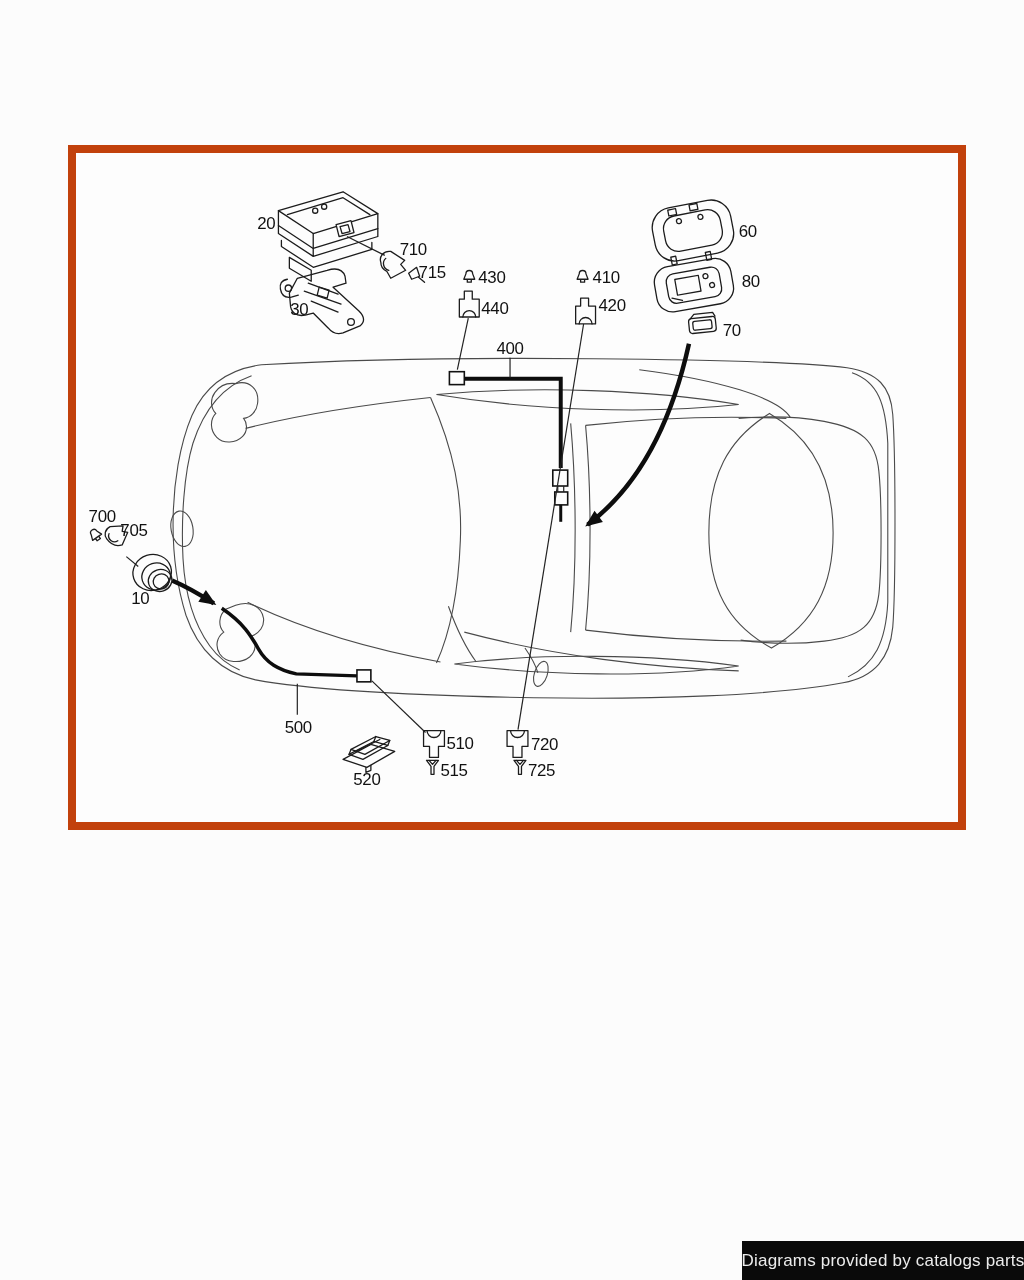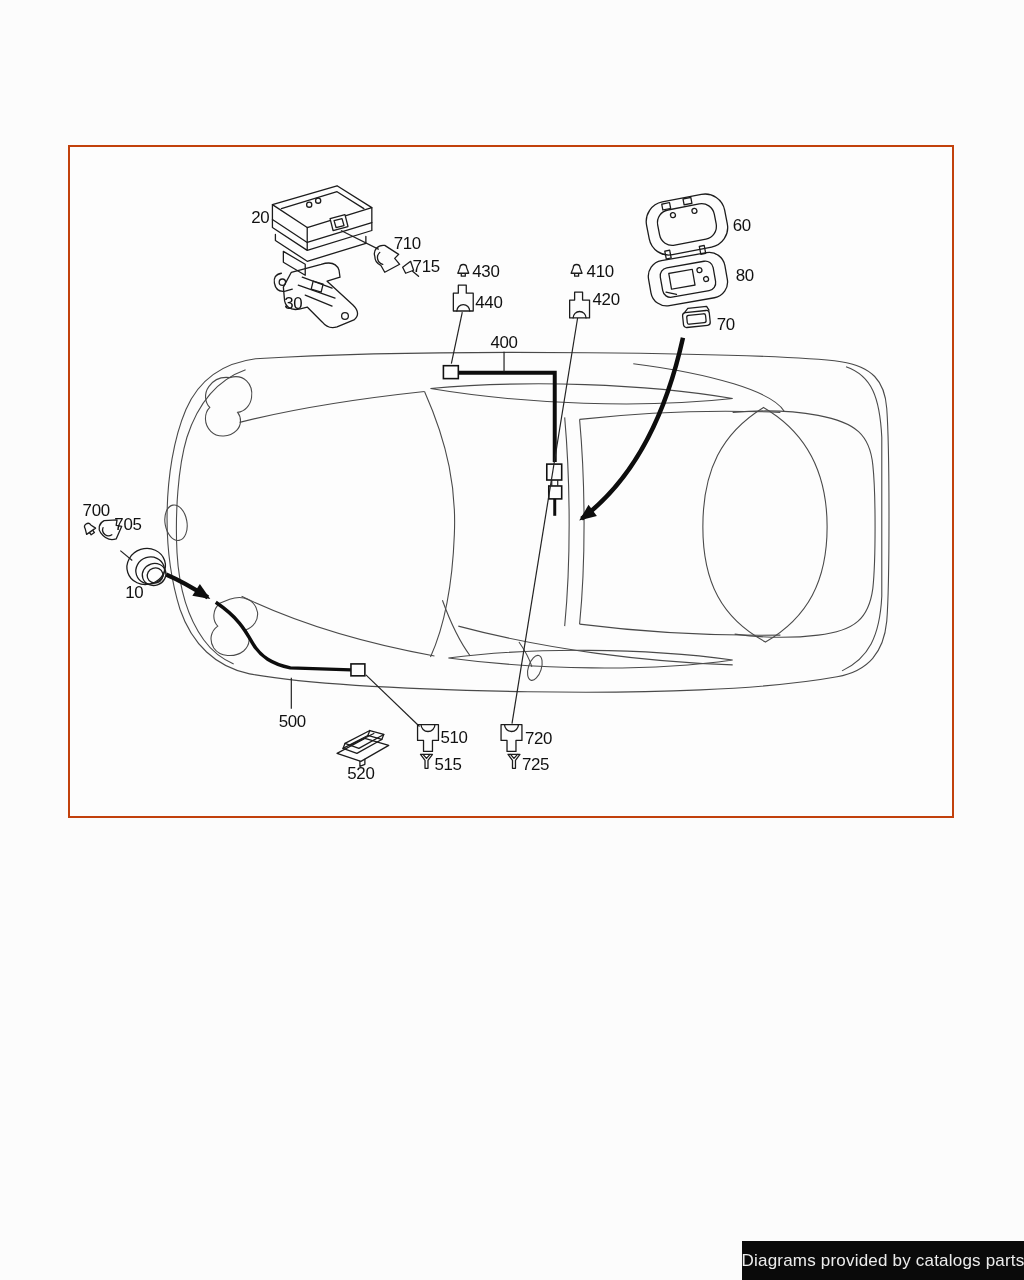--- a/index.html
+++ b/index.html
@@ -2,21 +2,21 @@
 <html><head>
 <meta charset="utf-8">
 <style>
   html,body{margin:0;padding:0;}
   body{
     width:1024px;height:1280px;position:relative;overflow:hidden;
     background:#fcfcfc;font-family:"Liberation Sans",sans-serif;
   }
   .diagram-frame{
     position:absolute;left:68px;top:145px;width:882px;height:669px;
-    border:2px solid #c2410c;background:#fdfdfd;box-sizing:content-box;
+    border:8px solid #c2410c;background:#fdfdfd;box-sizing:content-box;
   }
   .diagram-frame svg{display:block;width:882px;height:669px;}
   .footer-bar{
     position:absolute;left:742px;top:1241px;right:0;bottom:0;
     background:#0a0a0a;color:#ececec;
     display:flex;align-items:center;justify-content:center;
     font-size:17px;letter-spacing:0.2px;white-space:nowrap;
   }
   text.callout{
     font-family:"Liberation Sans",sans-serif;

